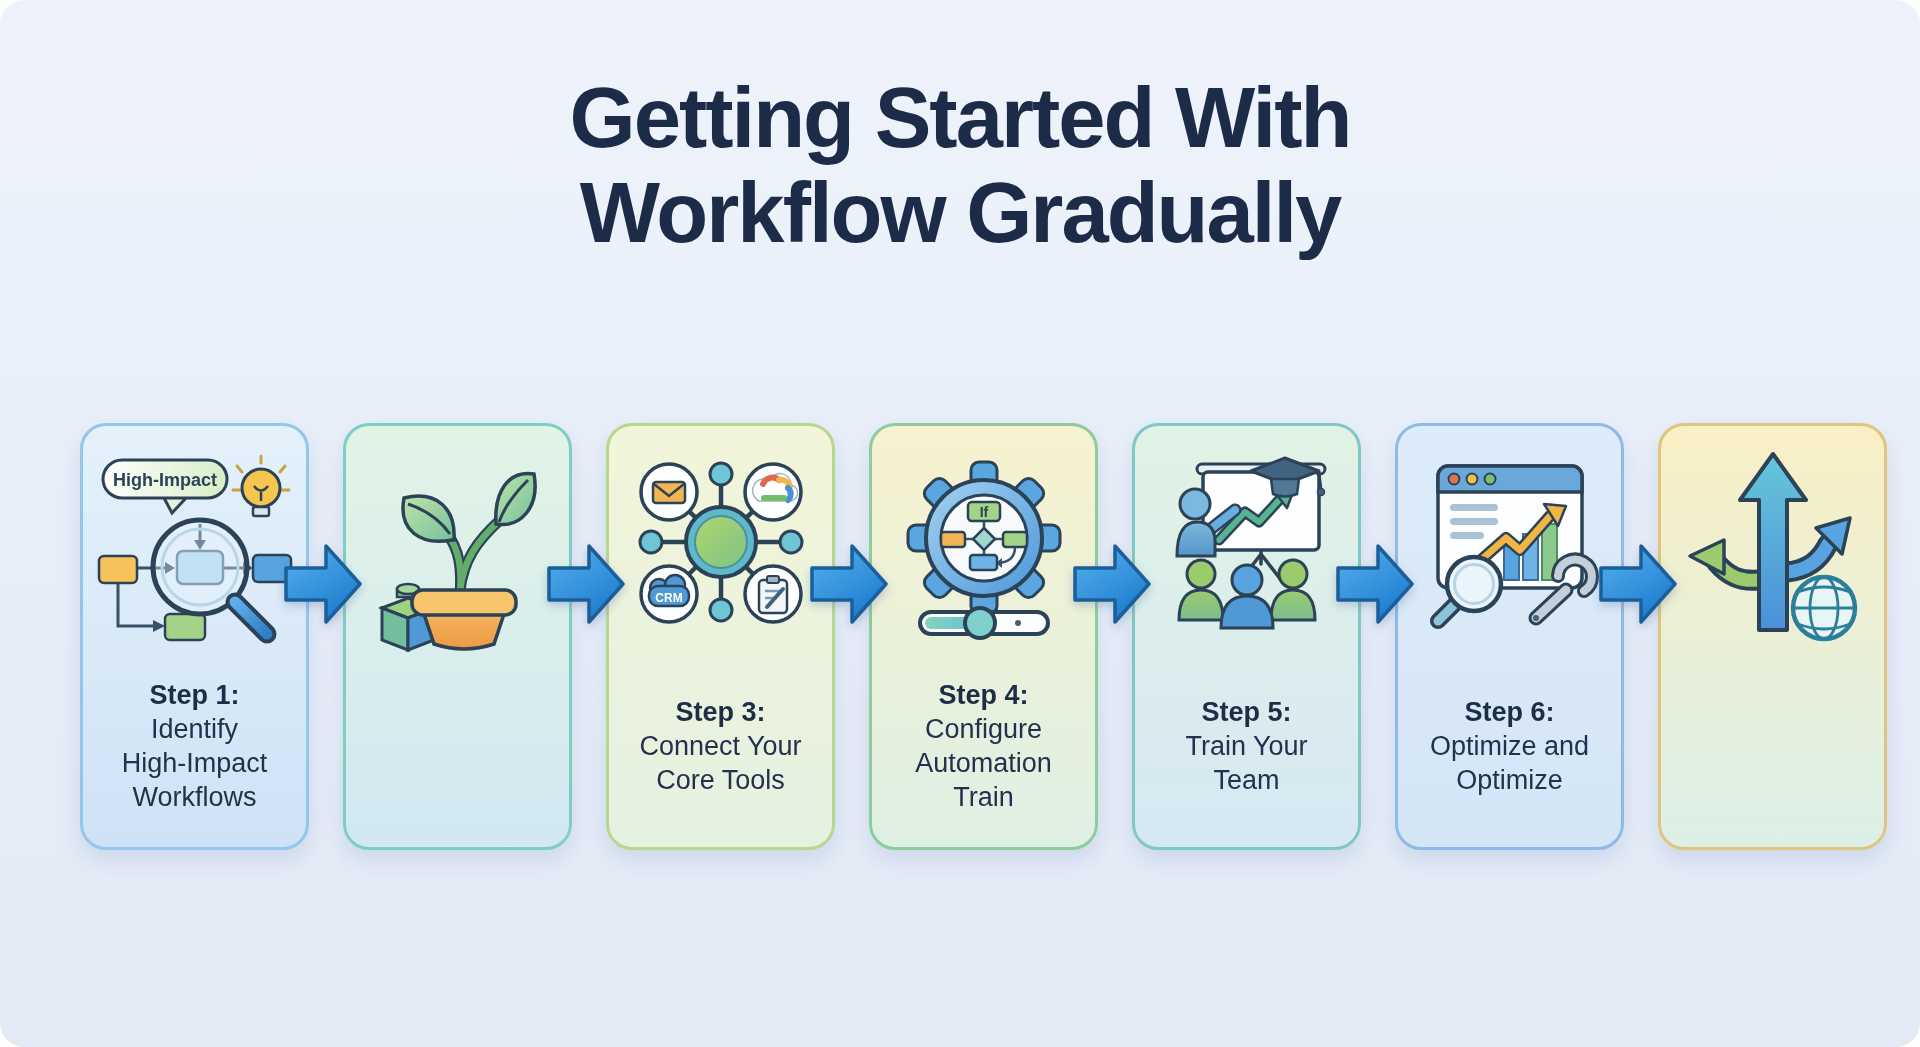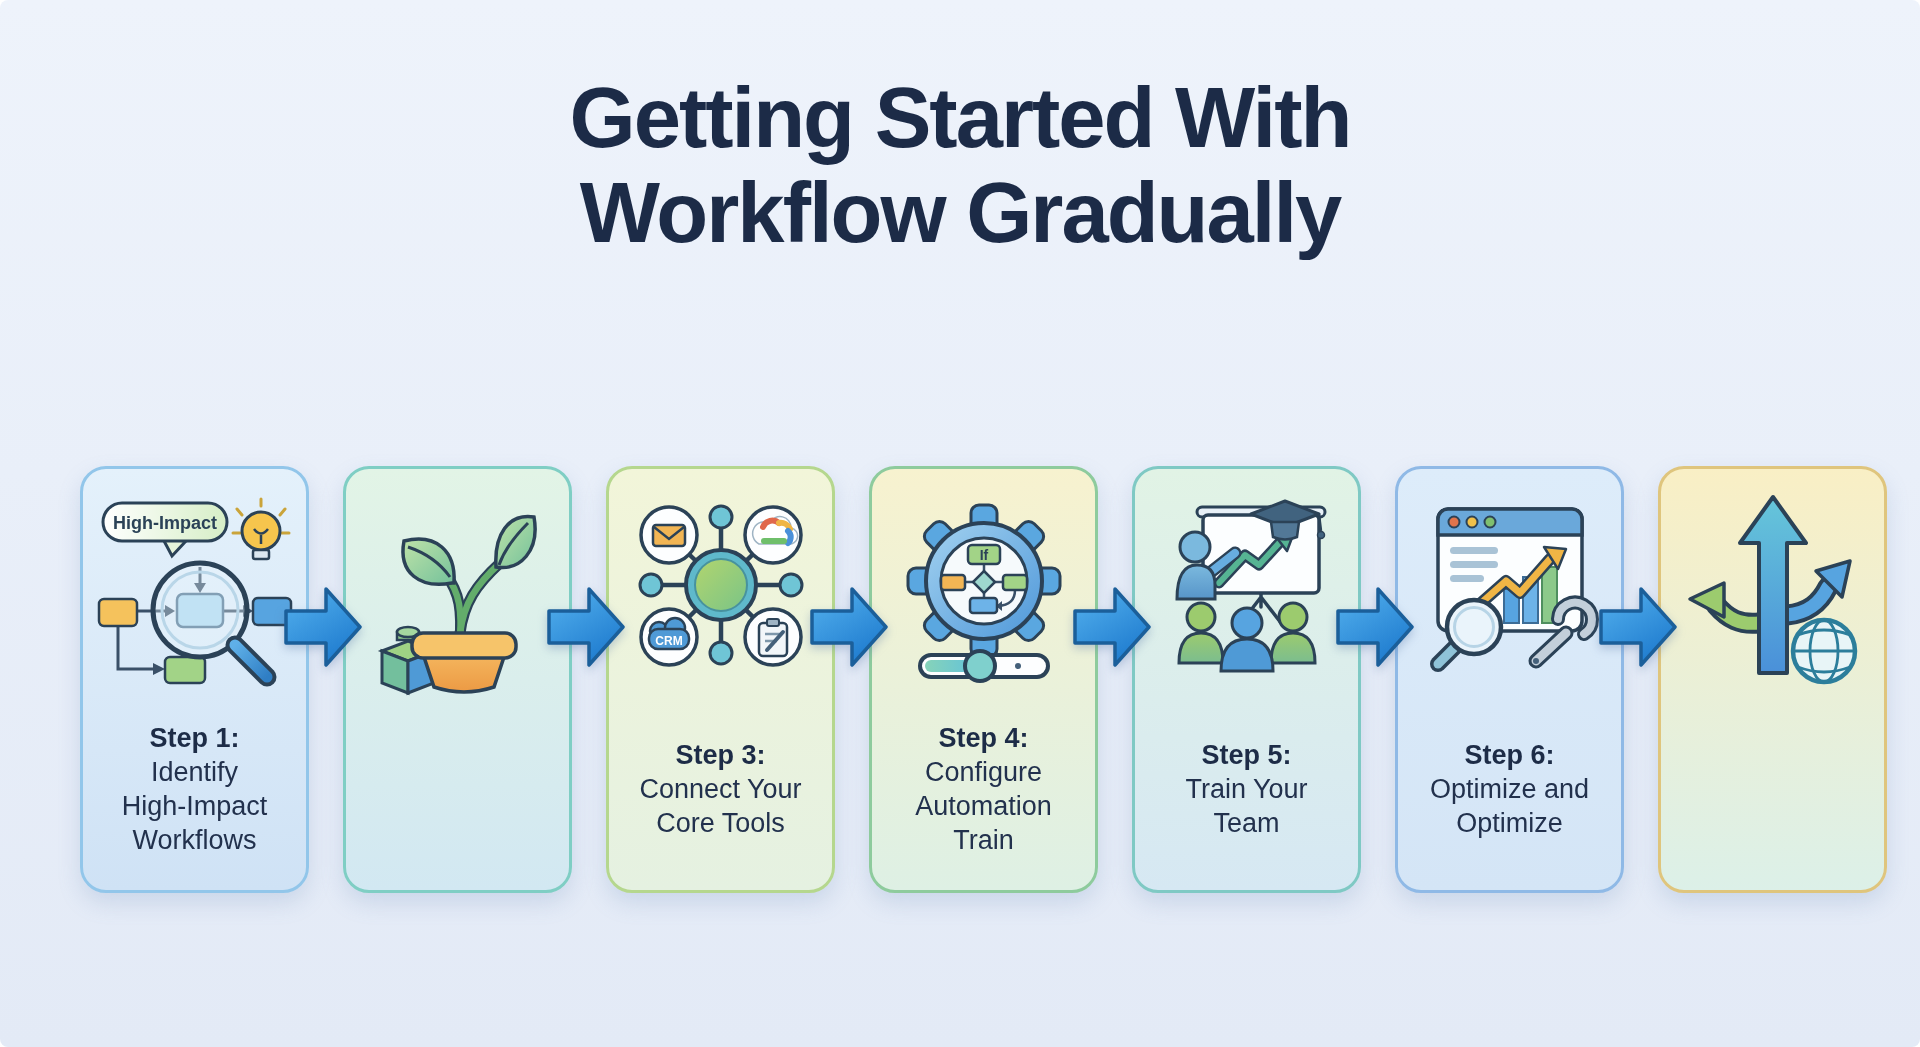--- a/index.html
+++ b/index.html
@@ -1,23 +1,23 @@
 <!DOCTYPE html>
 <html><head>
 <meta charset="utf-8">
 <style>
   html,body{margin:0;padding:0;}
   body{width:1920px;height:1047px;background:#ffffff;font-family:"Liberation Sans",sans-serif;}
-  .canvas{position:absolute;inset:0;border-radius:8px;overflow:hidden;
+  .canvas{position:absolute;inset:0;border-radius:24px;overflow:hidden;
     background:linear-gradient(180deg,#eef3fb 0%,#e9eff9 45%,#e3eaf6 100%);}
   .title{position:absolute;top:70px;left:0;right:0;text-align:center;
     font-size:85px;line-height:95px;font-weight:800;letter-spacing:-2px;color:#1c2b47;}
   .row{position:absolute;left:80px;top:423px;display:flex;gap:34px;}
   .card{position:relative;width:223px;height:421px;border-radius:26px;
-    box-shadow:0 10px 22px rgba(110,140,185,.22);border:3px solid transparent;margin-top:43px;}
+    box-shadow:0 10px 22px rgba(110,140,185,.22);border:3px solid transparent;}
   .card.c1{background:linear-gradient(180deg,#e4f1fb,#cfe2f5);border-color:#92c6ea;}
   .card.c2{background:linear-gradient(180deg,#e2f4e6,#d2e8f2);border-color:#7fcec4;}
   .card.c3{background:linear-gradient(180deg,#f2f5d9,#e5f1e1);border-color:#b5d78e;}
   .card.c4{background:linear-gradient(180deg,#f7f2cf,#def0e4);border-color:#8ecb9d;}
   .card.c5{background:linear-gradient(180deg,#e1f3e5,#d6e8f3);border-color:#7fc9c4;}
   .card.c6{background:linear-gradient(180deg,#ddecfa,#d4e5f6);border-color:#8fb9e6;}
   .card.c7{background:linear-gradient(180deg,#f9efc5,#dcf0e8);border-color:#dfc57d;}
   .icon{position:absolute;top:22px;left:50%;transform:translateX(-50%);}
   .card-text{position:absolute;left:6px;right:6px;top:238px;height:164px;
     display:flex;flex-direction:column;align-items:center;justify-content:center;text-align:center;}

